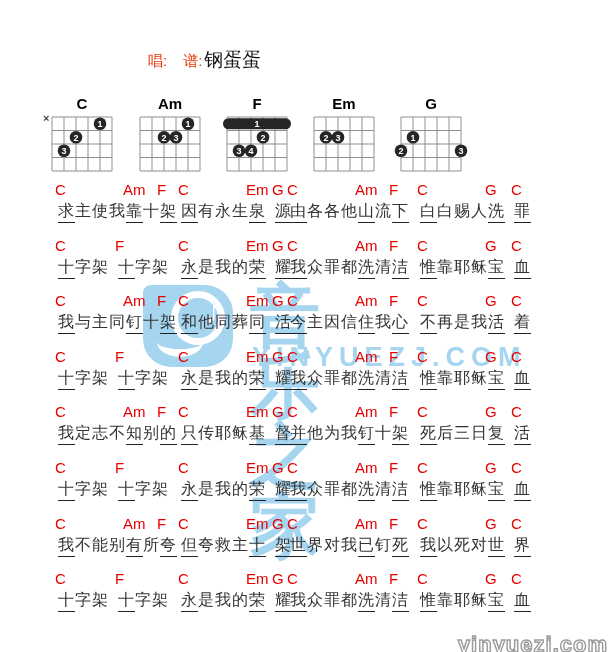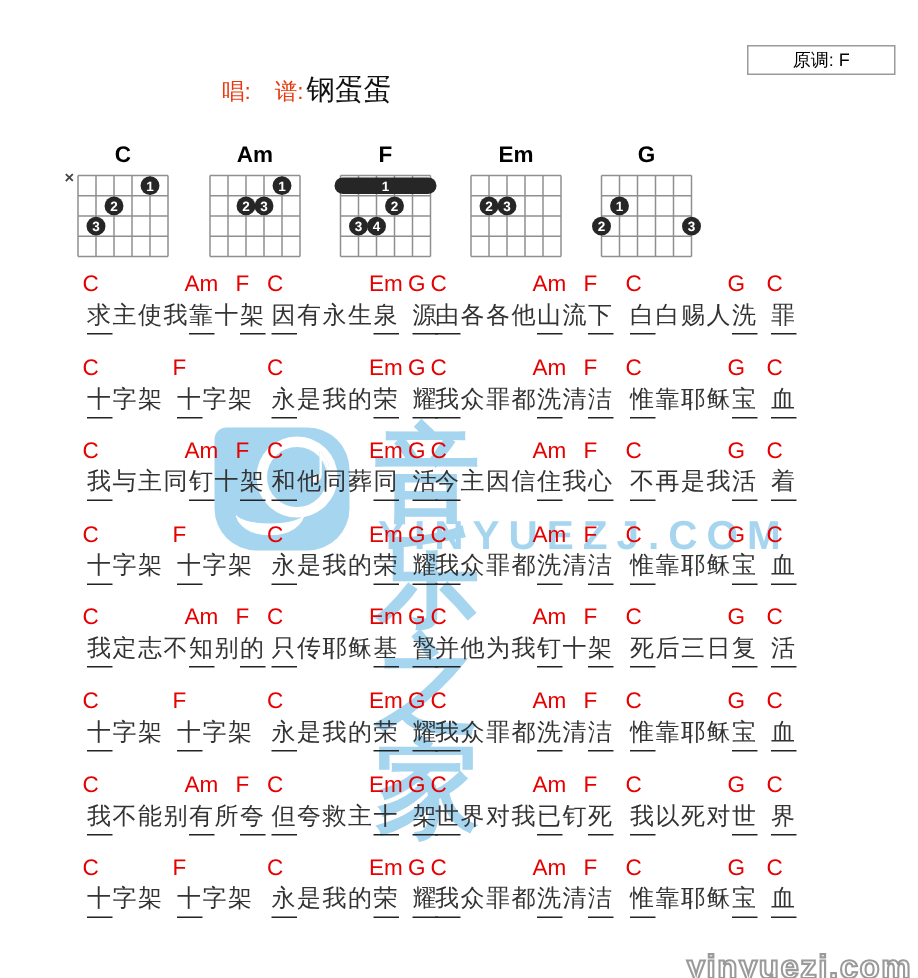--- a/index.html
+++ b/index.html
@@ -59,21 +59,20 @@
     <div class="wm-domain" id="wm-domain" style="color: rgb(166, 213, 240);">YINYUEZJ.COM</div>
   </div>
   <div class="wm-corner-domain">yinyuezj.com</div>
 
   <div class="byline">
     <span class="lab" style="color: rgb(232, 56, 13);">唱:</span>
     <span class="gap"></span>
     <span class="lab" style="color: rgb(232, 56, 13);">谱:</span>
     <span class="author">钢蛋蛋</span>
   </div>
-  <div class="keybox">原调: F</div>
 
   <div id="diagrams">
       <div class="diagram" style="left: 42px;">
         <div class="dname">C</div>
         <svg width="80" height="62">
           <line x1="10" y1="4" x2="70" y2="4" stroke="#8f8f8f" stroke-width="1"></line>
           <line x1="10" y1="17.5" x2="70" y2="17.5" stroke="#8f8f8f" stroke-width="1"></line>
           <line x1="10" y1="31" x2="70" y2="31" stroke="#8f8f8f" stroke-width="1"></line>
           <line x1="10" y1="44.5" x2="70" y2="44.5" stroke="#8f8f8f" stroke-width="1"></line>
           <line x1="10" y1="58" x2="70" y2="58" stroke="#8f8f8f" stroke-width="1"></line>

